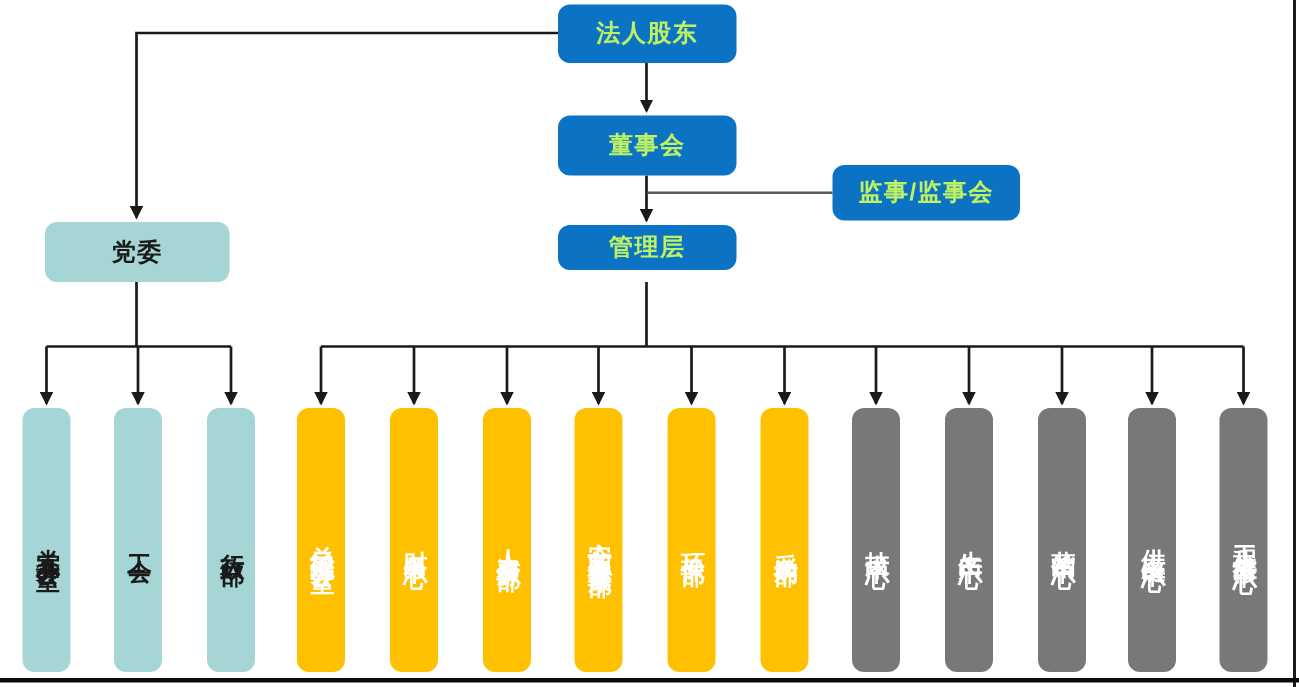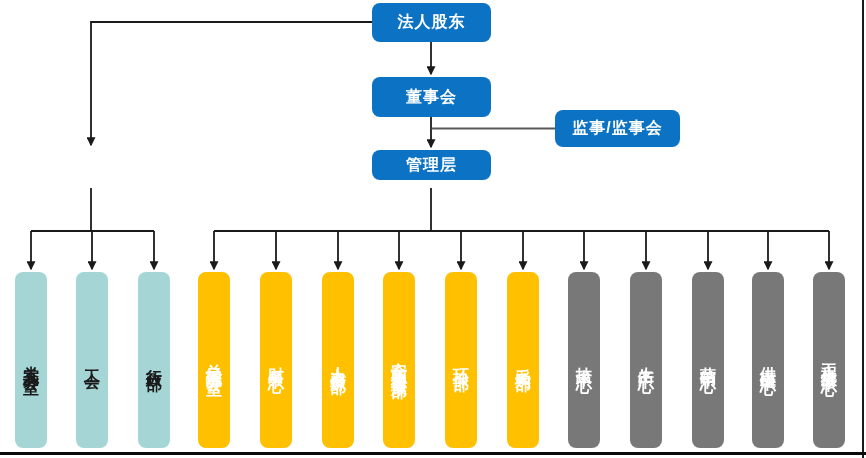--- a/index.html
+++ b/index.html
@@ -5,21 +5,21 @@
   html,body{margin:0;padding:0;background:#fff;}
   #canvas{
     position:relative;width:866px;height:458px;background:#ffffff;overflow:hidden;
     font-family:"Liberation Sans","DejaVu Sans",sans-serif;
   }
   svg.lines{position:absolute;left:0;top:0;pointer-events:none;}
   .node{
     position:absolute;border-radius:8px;display:flex;align-items:center;justify-content:center;
     font-weight:700;font-size:16px;letter-spacing:1px;box-sizing:border-box;
   }
-  .blue{background:#0B72C4;color:#ffffff;}
+  .blue{background:#0B72C4;color:#bef264;}
   .tealbox{background:#A5D6D5;color:#1a1a1a;}
   .col{
     position:absolute;top:272px;width:32px;height:176px;border-radius:8px;
     display:flex;align-items:center;justify-content:center;box-sizing:border-box;
   }
   .col .vtext{
     writing-mode:vertical-rl;text-orientation:upright;
     font-weight:700;font-size:16px;letter-spacing:3px;line-height:1;
     white-space:nowrap;
   }
@@ -78,20 +78,23 @@
   </div>
   <div class="node blue" style="left:372px;top:77px;width:119px;height:40px;">
     <span>董事会</span>
   </div>
   <div class="node blue" style="left:555px;top:110px;width:125px;height:37px;">
     <span>监事/监事会</span>
   </div>
   <div class="node blue" style="left:372px;top:150px;width:119px;height:30px;">
     <span>管理层</span>
   </div>
+  <div class="node tealbox" style="left:30px;top:148px;width:123px;height:40px;">
+    <span>党委</span>
+  </div>
 
   <div class="col teal" style="left:15px;">
     <span class="vtext">党委办公室</span>
   </div>
   <div class="col teal" style="left:76px;">
     <span class="vtext">工会</span>
   </div>
   <div class="col teal" style="left:138px;">
     <span class="vtext">行政部</span>
   </div>

